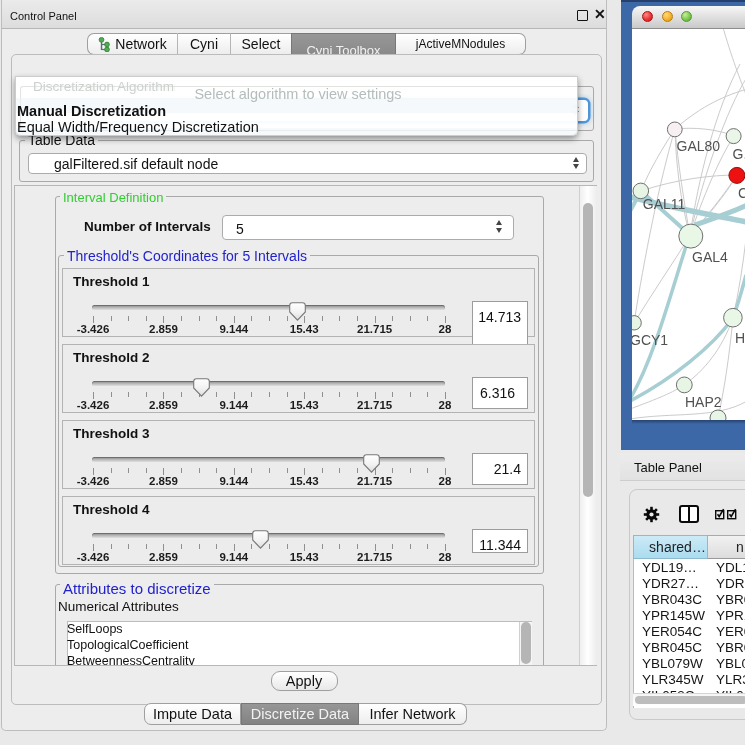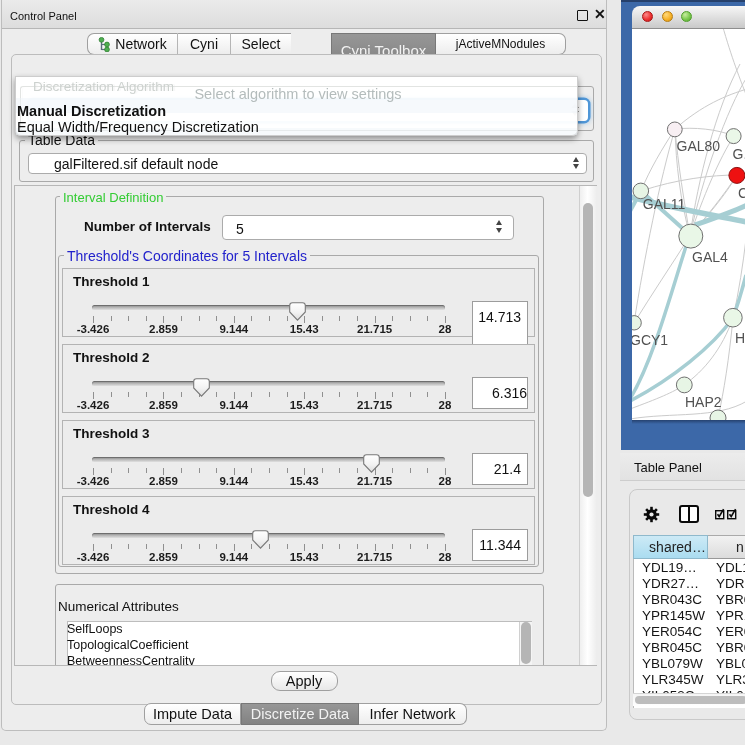--- a/index.html
+++ b/index.html
@@ -24,21 +24,21 @@
         <line x1="3.5" y1="7.5" x2="8" y2="7.5" stroke="#5a6b7a" stroke-width="1.2"></line>
         <line x1="3.5" y1="12.5" x2="8" y2="12.5" stroke="#5a6b7a" stroke-width="1.2"></line>
         <circle cx="3.5" cy="2.8" r="2.4" fill="#4faf50" stroke="#2e7d32" stroke-width="0.8"></circle>
         <circle cx="9" cy="7.5" r="2.4" fill="#4faf50" stroke="#2e7d32" stroke-width="0.8"></circle>
         <circle cx="9" cy="12.5" r="2.4" fill="#4faf50" stroke="#2e7d32" stroke-width="0.8"></circle>
       </svg>
       <span>Network</span>
     </div>
     <div style="width:53px;height:22px;background:linear-gradient(#ffffff,#ededed);border-top:1px solid #9f9f9f;border-bottom:1px solid #9f9f9f;border-right:1px solid #b5b5b5;display:flex;align-items:center;justify-content:center;">Cyni</div>
     <div style="width:60px;height:22px;background:linear-gradient(#ffffff,#ededed);border-top:1px solid #9f9f9f;border-bottom:1px solid #9f9f9f;display:flex;align-items:center;justify-content:center;">Select</div>
-    <div style="width:105px;height:34px;background:linear-gradient(#979797,#828282);border:1px solid #787878;display:flex;align-items:center;justify-content:center;color:#f2f2f2;font-size:15px;margin-left:40px;">Cyni Toolbox</div>
+    <div style="width:105px;height:34px;background:linear-gradient(#979797,#828282);border:1px solid #787878;display:flex;align-items:center;justify-content:center;color:#f2f2f2;font-size:13px;">Cyni Toolbox</div>
     <div style="width:130px;height:22px;background:linear-gradient(#ffffff,#ededed);border:1px solid #9f9f9f;border-left:none;border-radius:0 7px 7px 0;display:flex;align-items:center;justify-content:center;font-size:12px;">jActiveMNodules</div>
   </div>
 
   <div class="abs" style="left:9px;top:54px;width:591px;height:651px;border:1px solid #bcbcbc;border-radius:5px;background:#ededed;"></div>
 
   <div class="abs" style="left:20px;top:86px;width:572px;height:45px;border:1px solid #a9a9a9;border-radius:3px;"></div>
   <div class="abs" style="left:30px;top:79px;font-size:13.5px;color:#333;background:#ededed;padding:0 3px;">Discretization Algorithm</div>
   <div class="abs" style="left:27px;top:100px;width:559px;height:21px;background:#fff;border-radius:4px;box-shadow:0 0 0 2.5px #4f96d7, 0 0 4px 3px rgba(90,160,220,0.4);"></div>
   <div class="abs" style="left:569px;top:103px;width:0;height:0;border-left:4px solid transparent;border-right:4px solid transparent;border-bottom:5px solid #555;"></div>
   <div class="abs" style="left:569px;top:111px;width:0;height:0;border-left:4px solid transparent;border-right:4px solid transparent;border-top:5px solid #555;"></div>
@@ -96,21 +96,21 @@
         <svg style="position:absolute;left:178.3px;top:191.5px;" width="17" height="19" viewBox="0 0 17 19">
           <defs>
             <linearGradient id="tg1" x1="0" y1="0" x2="0" y2="1">
               <stop offset="0" stop-color="#ffffff"></stop>
               <stop offset="0.55" stop-color="#f2f2f2"></stop>
               <stop offset="1" stop-color="#dcdcdc"></stop>
             </linearGradient>
           </defs>
           <path d="M3.5,0.7 h10 q2.8,0 2.8,2.8 v6.5 L8.5,18.2 L0.7,10 V3.5 q0,-2.8 2.8,-2.8 z" fill="url(#tg1)" stroke="#787878" stroke-width="1.1"></path>
         </svg>
-        <div style="position:absolute;left:457px;top:191px;width:56px;height:32px;background:#fff;border:1px solid #9c9c9c;font-size:14px;color:#111;text-align:right;line-height:30px;padding-right:0;">6.316</div>
+        <div style="position:absolute;left:457px;top:191px;width:56px;height:32px;background:#fff;border:1px solid #9c9c9c;font-size:14px;color:#111;text-align:right;line-height:30px;padding-right:12px;">6.316</div>
         <div style="position:absolute;left:47px;top:234px;width:473px;height:69px;border:1px solid #b3b3b3;background:#ececec;"></div>
         <div style="position:absolute;left:58px;top:240px;font-size:13.5px;font-weight:bold;color:#111;">Threshold 3</div>
         <div style="position:absolute;left:77px;top:271px;width:353px;height:5px;border-radius:2.5px;background:linear-gradient(#8f8f8f,#e0e0e0);box-shadow:inset 0 1px 1px rgba(0,0,0,0.3);"></div>
         <div style="position:absolute;left:78px;top:282px;width:353px;height:5px;background:repeating-linear-gradient(90deg,#8f8f8f 0 1px,transparent 1px 17.6px);"></div>
         <div style="position:absolute;left:78px;top:282px;width:353px;height:7px;background:repeating-linear-gradient(90deg,#8f8f8f 0 1px,transparent 1px 70.4px);"></div>
         <div style="position:absolute;left:38px;top:289px;width:80px;text-align:center;font-size:11.5px;font-weight:bold;color:#1c1c1c;">-3.426</div>
         <div style="position:absolute;left:108.4px;top:289px;width:80px;text-align:center;font-size:11.5px;font-weight:bold;color:#1c1c1c;">2.859</div>
         <div style="position:absolute;left:178.8px;top:289px;width:80px;text-align:center;font-size:11.5px;font-weight:bold;color:#1c1c1c;">9.144</div>
         <div style="position:absolute;left:249.20000000000005px;top:289px;width:80px;text-align:center;font-size:11.5px;font-weight:bold;color:#1c1c1c;">15.43</div>
         <div style="position:absolute;left:319.6px;top:289px;width:80px;text-align:center;font-size:11.5px;font-weight:bold;color:#1c1c1c;">21.715</div>
@@ -140,22 +140,23 @@
         <svg style="position:absolute;left:236.9px;top:343.5px;" width="17" height="19" viewBox="0 0 17 19">
           <defs>
             <linearGradient id="tg3" x1="0" y1="0" x2="0" y2="1">
               <stop offset="0" stop-color="#ffffff"></stop>
               <stop offset="0.55" stop-color="#f2f2f2"></stop>
               <stop offset="1" stop-color="#dcdcdc"></stop>
             </linearGradient>
           </defs>
           <path d="M3.5,0.7 h10 q2.8,0 2.8,2.8 v6.5 L8.5,18.2 L0.7,10 V3.5 q0,-2.8 2.8,-2.8 z" fill="url(#tg3)" stroke="#787878" stroke-width="1.1"></path>
         </svg>
-        <div style="position:absolute;left:457px;top:343px;width:56px;height:32px;background:#fff;border:1px solid #9c9c9c;font-size:14px;color:#111;text-align:right;line-height:30px;padding-right:6px;">11.344</div>
+        <div style="position:absolute;left:457px;top:343px;width:56px;height:24px;background:#fff;border:1px solid #9c9c9c;font-size:14px;color:#111;text-align:right;line-height:30px;padding-right:6px;">11.344</div>
         <div style="position:absolute;left:40px;top:398px;width:489px;height:120px;border:1px solid #a9a9a9;border-radius:3px;"></div>
+        <div style="position:absolute;left:45px;top:394px;font-size:15px;color:#2222cc;background:#ededed;padding:0 3px;">Attributes to discretize</div>
         <div style="position:absolute;left:43px;top:413px;font-size:13.5px;font-weight:normal;color:#111;">Numerical Attributes</div>
         <div style="position:absolute;left:52px;top:435px;width:465px;height:80px;background:#fff;border:1px solid #bdbdbd;"></div>
         <div style="position:absolute;left:52px;top:435.5px;font-size:12.5px;color:#111;">SelfLoops</div>
         <div style="position:absolute;left:52px;top:451.5px;font-size:12.5px;color:#111;">TopologicalCoefficient</div>
         <div style="position:absolute;left:52px;top:467.5px;font-size:12.5px;color:#111;">BetweennessCentrality</div>
         <div style="position:absolute;left:504px;top:436px;width:13px;height:78px;background:#f5f5f5;border-left:1px solid #d0d0d0;"></div>
         <div style="position:absolute;left:505.5px;top:436px;width:10px;height:42px;background:#b5b5b5;border-radius:5px;"></div>
       </div>
 
   <div class="abs" style="left:577px;top:186px;width:18px;height:479px;background:linear-gradient(90deg,#efefef,#ffffff 45%,#ececec);border-left:1px solid #cfcfcf;"></div>

